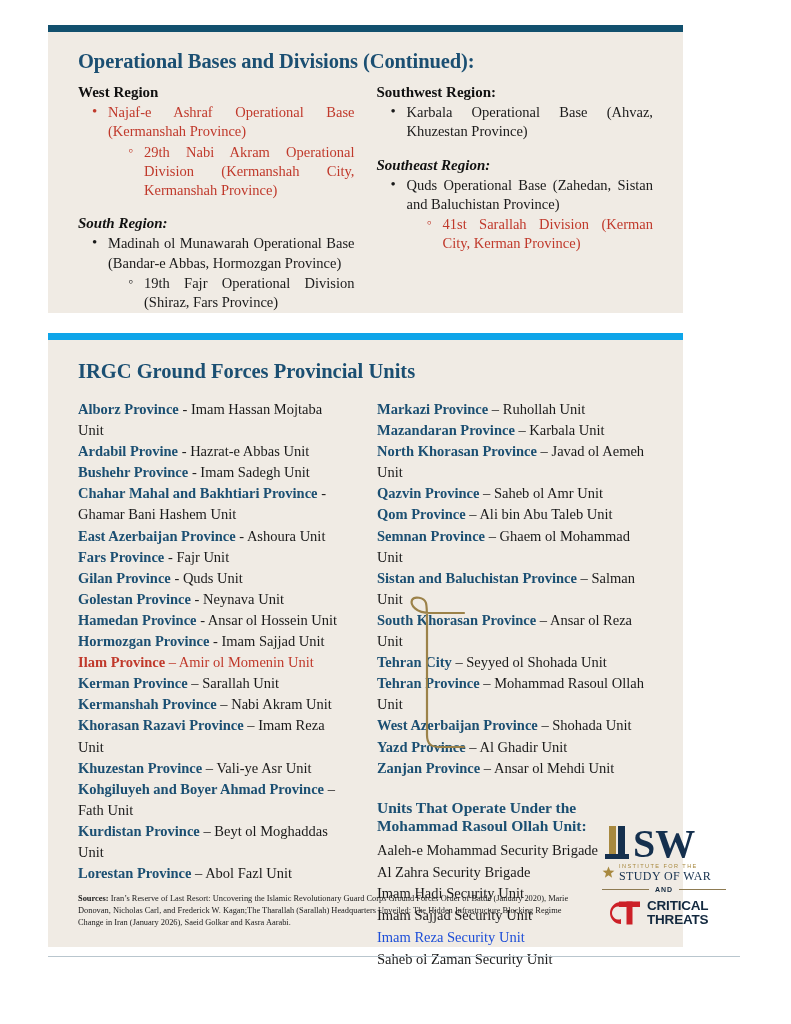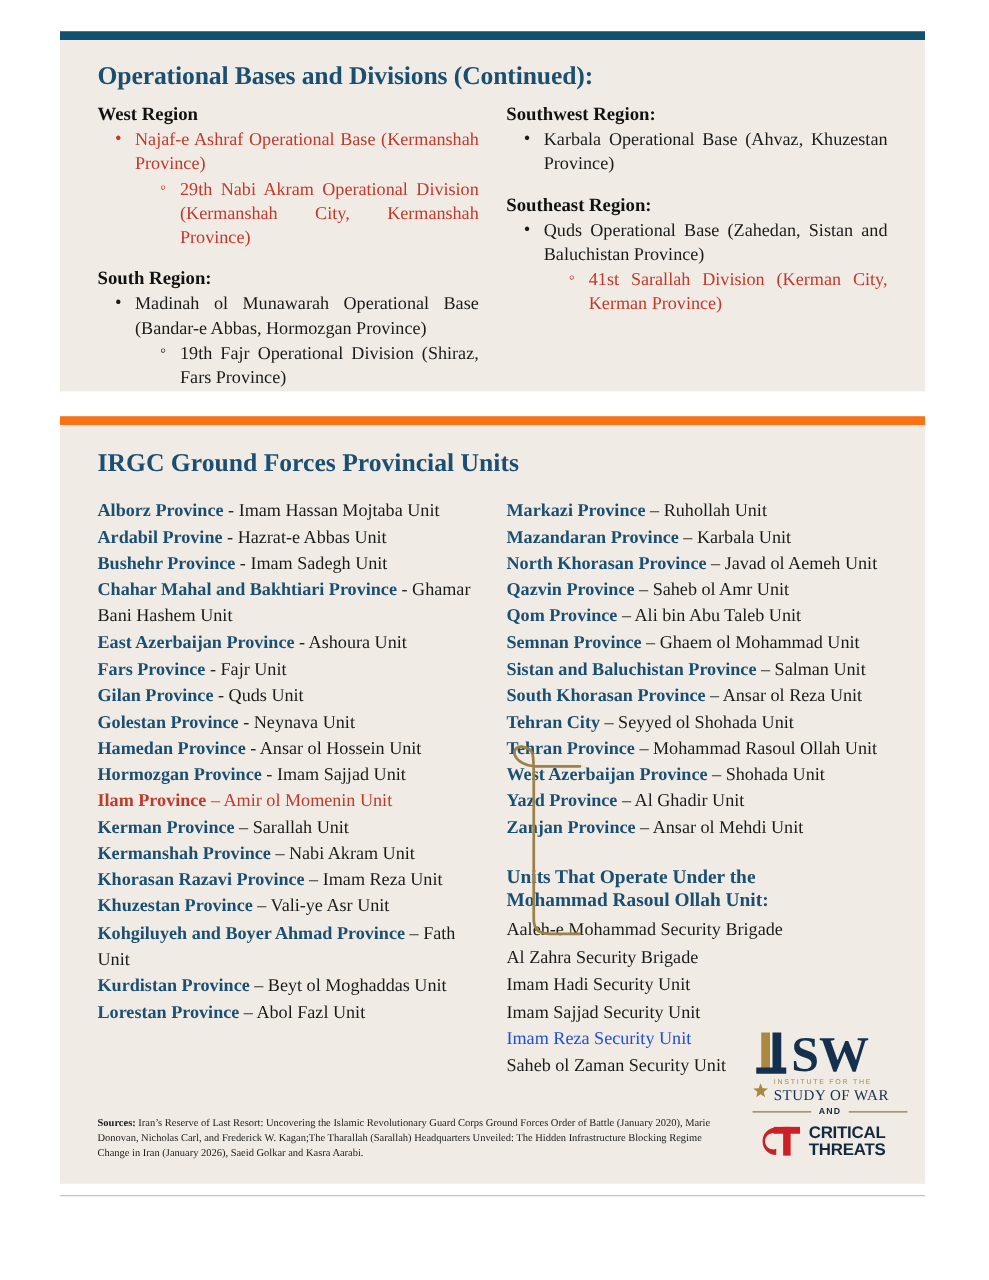--- a/index.html
+++ b/index.html
@@ -19,33 +19,33 @@
   .page {
     position: absolute;
     inset: 0;
     background: #ffffff;
   }
 
   
   .panel {
     position: absolute;
     left: 48px;
-    width: 692px;
+    width: 635px;
     background: #f0ebe4;
     box-sizing: border-box;
   }
   .panel-top {
     top: 25px;
     height: 288px;
     border-top: 7px solid #12506e;
   }
   .panel-bottom {
     top: 333px;
     height: 614px;
-    border-top: 7px solid #f97316;
+    border-top: 7px solid #0ea5e9;
   }
 
   .panel-inner {
     padding: 14px 30px 0 30px;
   }
 
   
   h1.section-title {
     font-family: "Liberation Serif", "DejaVu Serif", serif;
     font-size: 20.5px;
@@ -70,21 +70,21 @@
   .col {
     width: 317px;
   }
 
   .region-head {
     font-size: 15px;
     font-weight: bold;
     color: #111111;
     margin: 4px 0 2px 0;
   }
-  .region-head.spaced { margin-top: 15px; }
+  .region-head.spaced { margin-top: 15px; font-style: italic; }
 
   ul.lvl1 {
     list-style: none;
     margin: 0;
     padding: 0 0 0 14px;
   }
   ul.lvl1 > li {
     position: relative;
     padding-left: 16px;
     font-size: 14.5px;

